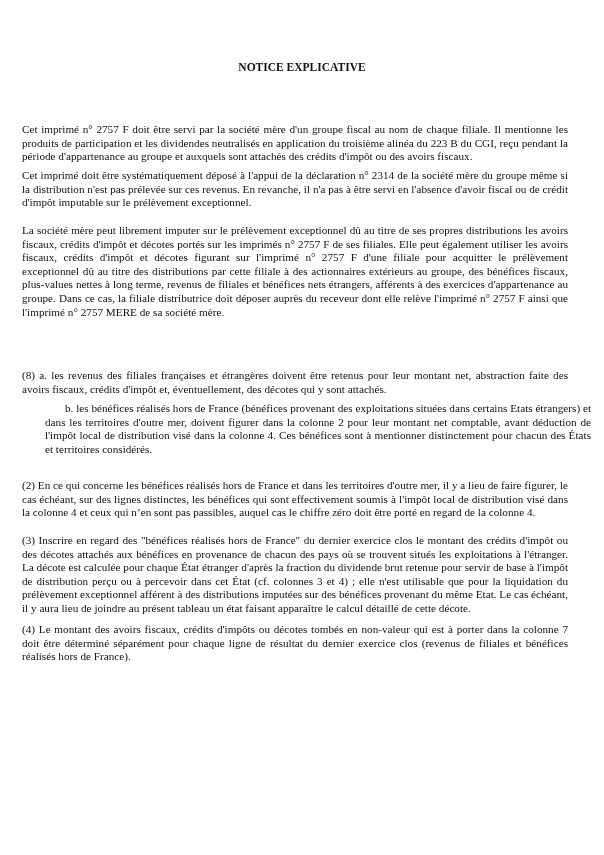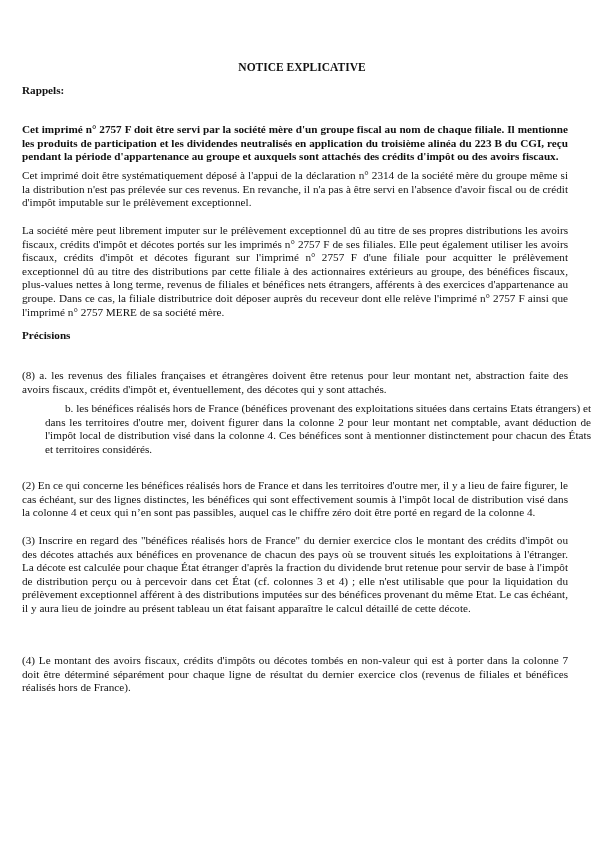--- a/index.html
+++ b/index.html
@@ -14,26 +14,24 @@
   .title { position: absolute; left: 0; width: 604px; top: 61px; text-align: center; font-weight: bold; font-size: 11.5px; }
   .heading { font-weight: bold; }
   .indent { text-indent: 20px; margin-left: 23px; }
 </style>
 </head>
 <body>
 
 <div class="page">
   <div class="title">NOTICE EXPLICATIVE</div>
 
-  <div class="blk heading" style="top:84px;">Rappels:</div>
 
-  <div class="blk just" style="top:123px;font-weight:bold;">Cet imprimé n° 2757 F doit être servi par la société mère d'un groupe fiscal au nom de chaque filiale. Il mentionne les produits de participation et les dividendes neutralisés en application du troisième alinéa du 223 B du CGI, reçu pendant la période d'appartenance au groupe et auxquels sont attachés des crédits d'impôt ou des avoirs fiscaux.</div>
+  <div class="blk just" style="top:123px;">Cet imprimé n° 2757 F doit être servi par la société mère d'un groupe fiscal au nom de chaque filiale. Il mentionne les produits de participation et les dividendes neutralisés en application du troisième alinéa du 223 B du CGI, reçu pendant la période d'appartenance au groupe et auxquels sont attachés des crédits d'impôt ou des avoirs fiscaux.</div>
   <div class="blk just" style="top:169px;">Cet imprimé doit être systématiquement déposé à l'appui de la déclaration n° 2314 de la société mère du groupe même si la distribution n'est pas prélevée sur ces revenus. En revanche, il n'a pas à être servi en l'absence d'avoir fiscal ou de crédit d'impôt imputable sur le prélèvement exceptionnel.</div>
   <div class="blk just" style="top:224px;">La société mère peut librement imputer sur le prélèvement exceptionnel dû au titre de ses propres distributions les avoirs fiscaux, crédits d'impôt et décotes portés sur les imprimés n° 2757 F de ses filiales. Elle peut également utiliser les avoirs fiscaux, crédits d'impôt et décotes figurant sur l'imprimé n° 2757 F d'une filiale pour acquitter le prélèvement exceptionnel dû au titre des distributions par cette filiale à des actionnaires extérieurs au groupe, des bénéfices fiscaux, plus-values nettes à long terme, revenus de filiales et bénéfices nets étrangers, afférents à des exercices d'appartenance au groupe. Dans ce cas, la filiale distributrice doit déposer auprès du receveur dont elle relève l'imprimé n° 2757 F ainsi que l'imprimé n° 2757 MERE de sa société mère.</div>
 
-  <div class="blk heading" style="top:329px;">Précisions</div>
 
   <div class="blk just" style="top:369px;">(8) a. les revenus des filiales françaises et étrangères doivent être retenus pour leur montant net, abstraction faite des avoirs fiscaux, crédits d'impôt et, éventuellement, des décotes qui y sont attachés.</div>
   <div class="blk just indent" style="top:402px;">b. les bénéfices réalisés hors de France (bénéfices provenant des exploitations situées dans certains Etats étrangers) et dans les territoires d'outre mer, doivent figurer dans la colonne 2 pour leur montant net comptable, avant déduction de l'impôt local de distribution visé dans la colonne 4. Ces bénéfices sont à mentionner distinctement pour chacun des États et territoires considérés.</div>
   <div class="blk just" style="top:479px;">(2) En ce qui concerne les bénéfices réalisés hors de France et dans les territoires d'outre mer, il y a lieu de faire figurer, le cas échéant, sur des lignes distinctes, les bénéfices qui sont effectivement soumis à l'impôt local de distribution visé dans la colonne 4 et ceux qui n’en sont pas passibles, auquel cas le chiffre zéro doit être porté en regard de la colonne 4.</div>
   <div class="blk just" style="top:534px;">(3) Inscrire en regard des "bénéfices réalisés hors de France" du dernier exercice clos le montant des crédits d'impôt ou des décotes attachés aux bénéfices en provenance de chacun des pays où se trouvent situés les exploitations à l'étranger. La décote est calculée pour chaque État étranger d'après la fraction du dividende brut retenue pour servir de base à l'impôt de distribution perçu ou à percevoir dans cet État (cf. colonnes 3 et 4) ; elle n'est utilisable que pour la liquidation du prélèvement exceptionnel afférent à des distributions imputées sur des bénéfices provenant du même Etat. Le cas échéant, il y aura lieu de joindre au présent tableau  un état faisant apparaître le calcul détaillé de cette décote.</div>
-  <div class="blk just" style="top:654px;">(4) Le montant des avoirs fiscaux, crédits d'impôts ou décotes tombés en non-valeur qui est à porter dans la colonne 7 doit être déterminé séparément pour chaque ligne de résultat du dernier exercice clos (revenus de filiales et bénéfices réalisés hors de France).</div>
+  <div class="blk just" style="top:623px;">(4) Le montant des avoirs fiscaux, crédits d'impôts ou décotes tombés en non-valeur qui est à porter dans la colonne 7 doit être déterminé séparément pour chaque ligne de résultat du dernier exercice clos (revenus de filiales et bénéfices réalisés hors de France).</div>
 </div>
 
 </body></html>

